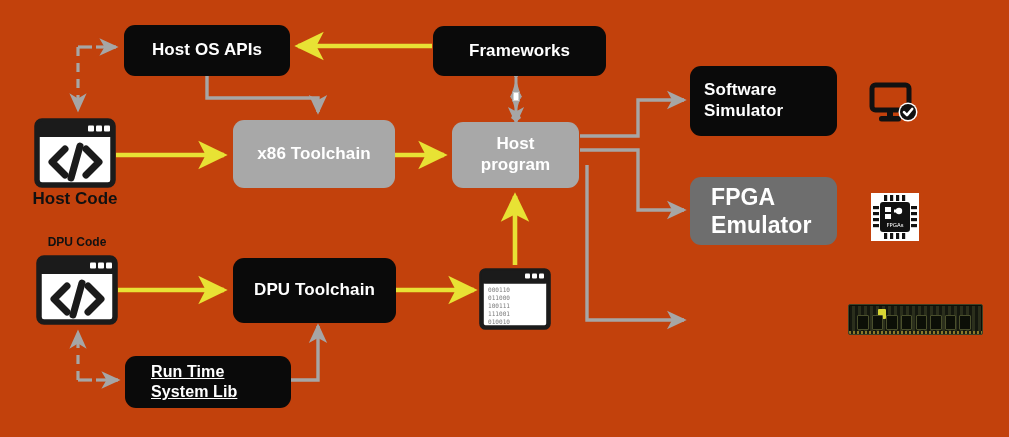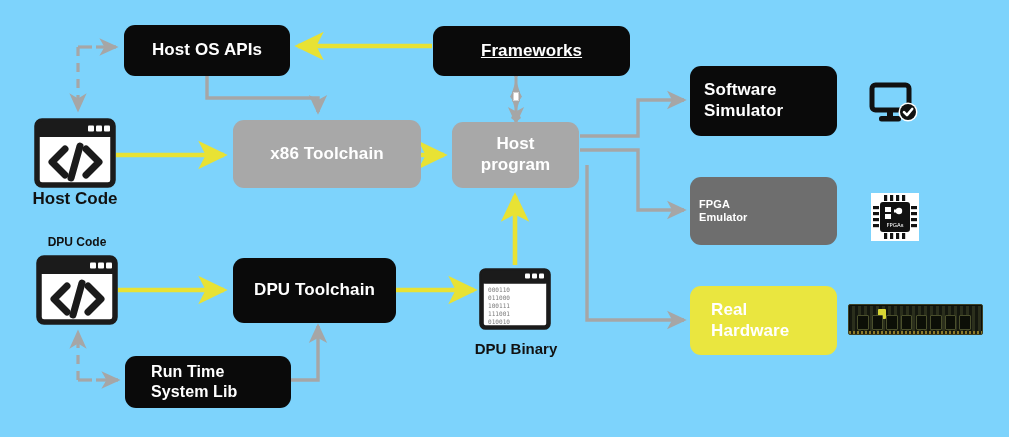--- a/index.html
+++ b/index.html
@@ -8,21 +8,21 @@
     background: #ffffff;
   }
   body {
     font-family: "Liberation Sans", sans-serif;
     -webkit-font-smoothing: antialiased;
   }
   #canvas {
     position: relative;
     width: 1009px;
     height: 437px;
-    background: #7dd3fc;
+    background: #c2410c;
     overflow: hidden;
   }
   
   #wires {
     position: absolute;
     left: 0;
     top: 0;
     width: 1009px;
     height: 437px;
     pointer-events: none;
@@ -174,44 +174,41 @@
 
     <path d="M580,136 L638,136 L638,100 L684,100" stroke="#a6a6a6" stroke-width="3.4" fill="none" marker-end="url(#ah-g)"></path>
 
     <path d="M580,150 L638,150 L638,210 L684,210" stroke="#a6a6a6" stroke-width="3.4" fill="none" marker-end="url(#ah-g)"></path>
 
     <path d="M587,165 L587,320 L684,320" stroke="#a6a6a6" stroke-width="3.4" fill="none" marker-end="url(#ah-g)"></path>
   </svg>
 
   <div class="node black" style="left:124px; top:25px; width:166px; height:51px; font-size:17px;">Host OS APIs</div>
 
-  <div class="node black" style="left:433px; top:26px; width:197px; height:50px; font-size:17px;text-decoration:underline;">Frameworks</div>
-
-  <div class="node grey" style="left:233px; top:120px; width:188px; height:68px; font-size:17px;">x86 Toolchain</div>
+  <div class="node black" style="left:433px; top:26px; width:173px; height:50px; font-size:17px;">Frameworks</div>
+
+  <div class="node grey" style="left:233px; top:120px; width:162px; height:68px; font-size:17px;">x86 Toolchain</div>
 
   <div class="node black" style="left:233px; top:258px; width:163px; height:65px; font-size:17px;">DPU Toolchain</div>
 
   <div class="node grey" style="left:452px; top:122px; width:127px; height:66px; font-size:17px;">Host
 program</div>
 
   <div class="node black" style="left:125px; top:356px; width:166px; height:52px; font-size:16px;
-              justify-content:flex-start; padding-left:26px; text-align:left;">Run Time
+              justify-content:flex-start; padding-left:26px; text-align:left;text-decoration:underline;">Run Time
 System Lib</div>
 
   <div class="node black" style="left:690px; top:66px; width:147px; height:70px; font-size:17px;
               justify-content:flex-start; padding-left:14px; text-align:left;">Software
 Simulator</div>
 
-  <div class="node darkgrey" style="left:690px; top:177px; width:147px; height:68px; font-size:11px;
-              justify-content:flex-start; padding-left:9px; text-align:left;">FPGA
+  <div class="node darkgrey" style="left:690px; top:177px; width:147px; height:68px; font-size:23px;
+              justify-content:flex-start; padding-left:21px; text-align:left;">FPGA
 Emulator</div>
 
-  <div class="node yellow" style="left:690px; top:286px; width:147px; height:69px; font-size:17px;
-              justify-content:flex-start; padding-left:21px; text-align:left;">Real
-Hardware</div>
 
   <div class="fileicon" style="left:34px; top:118px; width:82px; height:70px;">
     <svg viewBox="0 0 82 70" width="82" height="70" xmlns="http://www.w3.org/2000/svg">
       <rect x="3" y="3" width="76" height="64" rx="5" fill="#ffffff" stroke="#1b1b1b" stroke-width="5.5"></rect>
       <path d="M3,14 h76" stroke="#1b1b1b" stroke-width="0"></path>
       <rect x="3" y="3" width="76" height="16" rx="5" fill="#1b1b1b"></rect>
       <rect x="3" y="13" width="76" height="6" fill="#1b1b1b"></rect>
       <rect x="54" y="7.5" width="6" height="6" rx="1" fill="#ffffff"></rect>
       <rect x="62" y="7.5" width="6" height="6" rx="1" fill="#ffffff"></rect>
       <rect x="70" y="7.5" width="6" height="6" rx="1" fill="#ffffff"></rect>
@@ -247,21 +244,20 @@
       <rect x="60" y="5.5" width="5" height="5" rx="1" fill="#ffffff"></rect>
       <g font-family="DejaVu Sans Mono, monospace" font-size="6.1" fill="#7d7d7d">
         <text x="9" y="24">000110</text>
         <text x="9" y="32">011000</text>
         <text x="9" y="40">100111</text>
         <text x="9" y="48">111001</text>
         <text x="9" y="56">010010</text>
       </g>
     </svg>
   </div>
-  <div class="caption" style="left:455px; top:340px; width:122px; font-size:15px;">DPU Binary</div>
 
   <div class="pict" style="left:869px; top:82px; width:52px; height:46px;">
     <svg viewBox="0 0 52 46" width="52" height="46" xmlns="http://www.w3.org/2000/svg">
       <rect x="3" y="3" width="37" height="25" rx="3.5" fill="none" stroke="#111111" stroke-width="5"></rect>
       <rect x="18" y="28" width="6" height="7" fill="#111111"></rect>
       <rect x="10" y="34" width="22" height="5.5" rx="2.5" fill="#111111"></rect>
       <circle cx="39" cy="30" r="9.5" fill="#ffffff"></circle>
       <circle cx="39" cy="30" r="8" fill="#111111"></circle>
       <path d="M35,30.2 L38,33.2 L43.2,27" fill="none" stroke="#ffffff" stroke-width="2.6" stroke-linecap="round" stroke-linejoin="round"></path>
     </svg>

